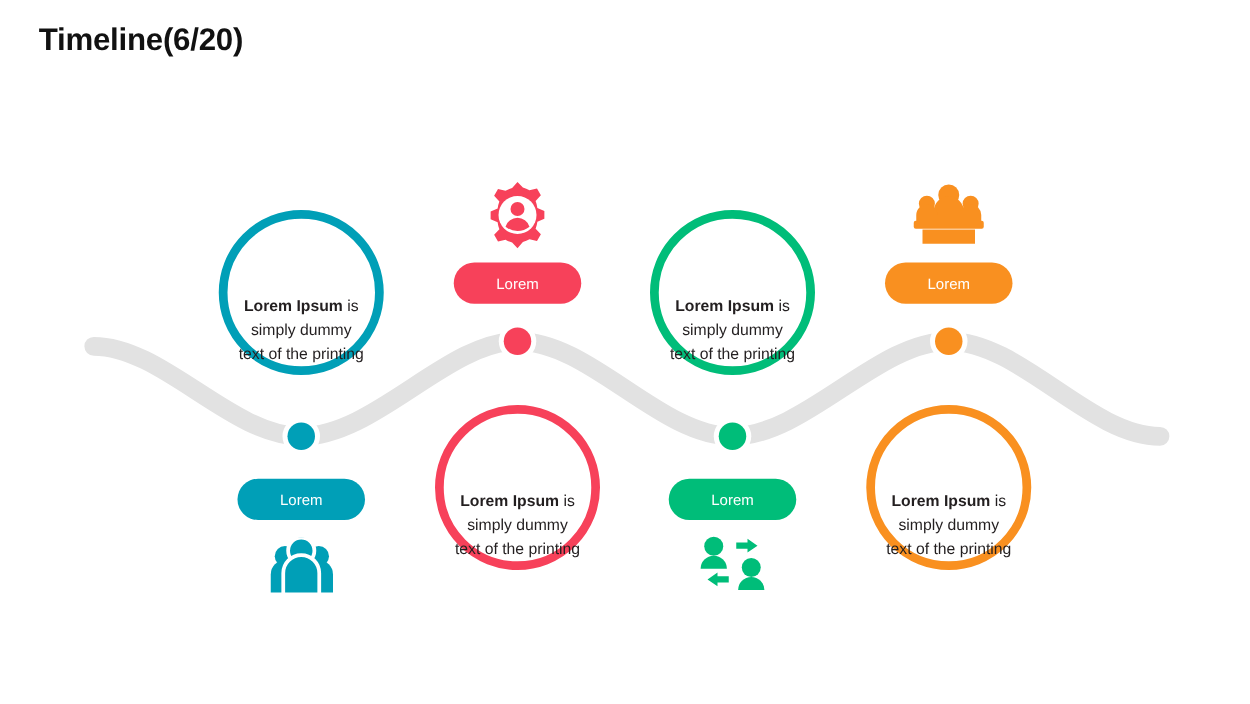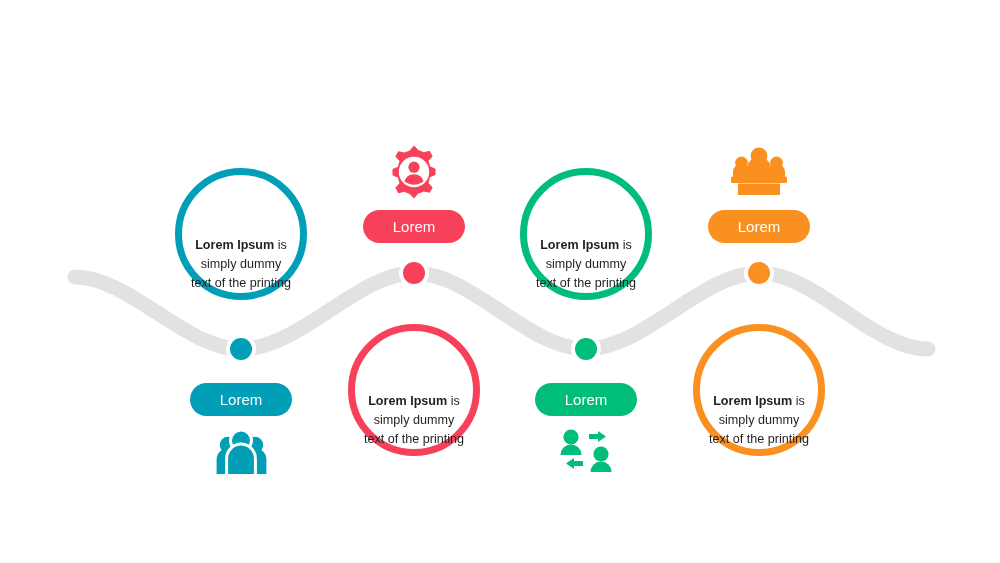--- a/index.html
+++ b/index.html
@@ -67,21 +67,21 @@
   
   .pill {
     position: absolute;
     width: 102px;
     height: 33px;
     border-radius: 17px;
     display: flex;
     align-items: center;
     justify-content: center;
     color: #ffffff;
-    font-size: 15px;
+    font-size: 12px;
   }
 
   
   .icon-box {
     position: absolute;
     width: 72px;
     height: 58px;
     display: flex;
     align-items: center;
     justify-content: center;
@@ -120,20 +120,21 @@
   #icon-4  { left: 723px;  top: 143px; }
   #pill-4  { left: 708px;  top: 210px; background: #F99020; }
   #dot-4   { left: 748px;  top: 262px; background: #F99020; }
   #ring-4  { left: 693px;  top: 324px; border: 7px solid #F99020; }
 </style>
 </head>
 <body>
 
 <div id="slide">
 
+  <div id="slide-title">Timeline(6/20)</div>
 
   <svg id="wave-layer" viewBox="0 0 1000 563" width="1000" height="563" aria-hidden="true">
     <path d="M 75,277 C 130,277 185,349 241,349 C 300,349 358,273 414,273
              C 472,273 528,349 586,349 C 644,349 702,273 759,273
              C 816,273 872,349 928,349" fill="none" stroke="#E2E2E2" stroke-width="15" stroke-linecap="round"></path>
   </svg>
 
   <div id="ring-1" class="ring">
     <div class="ring-text">
       <b>Lorem Ipsum</b><span> is simply dummy text of the printing</span>

